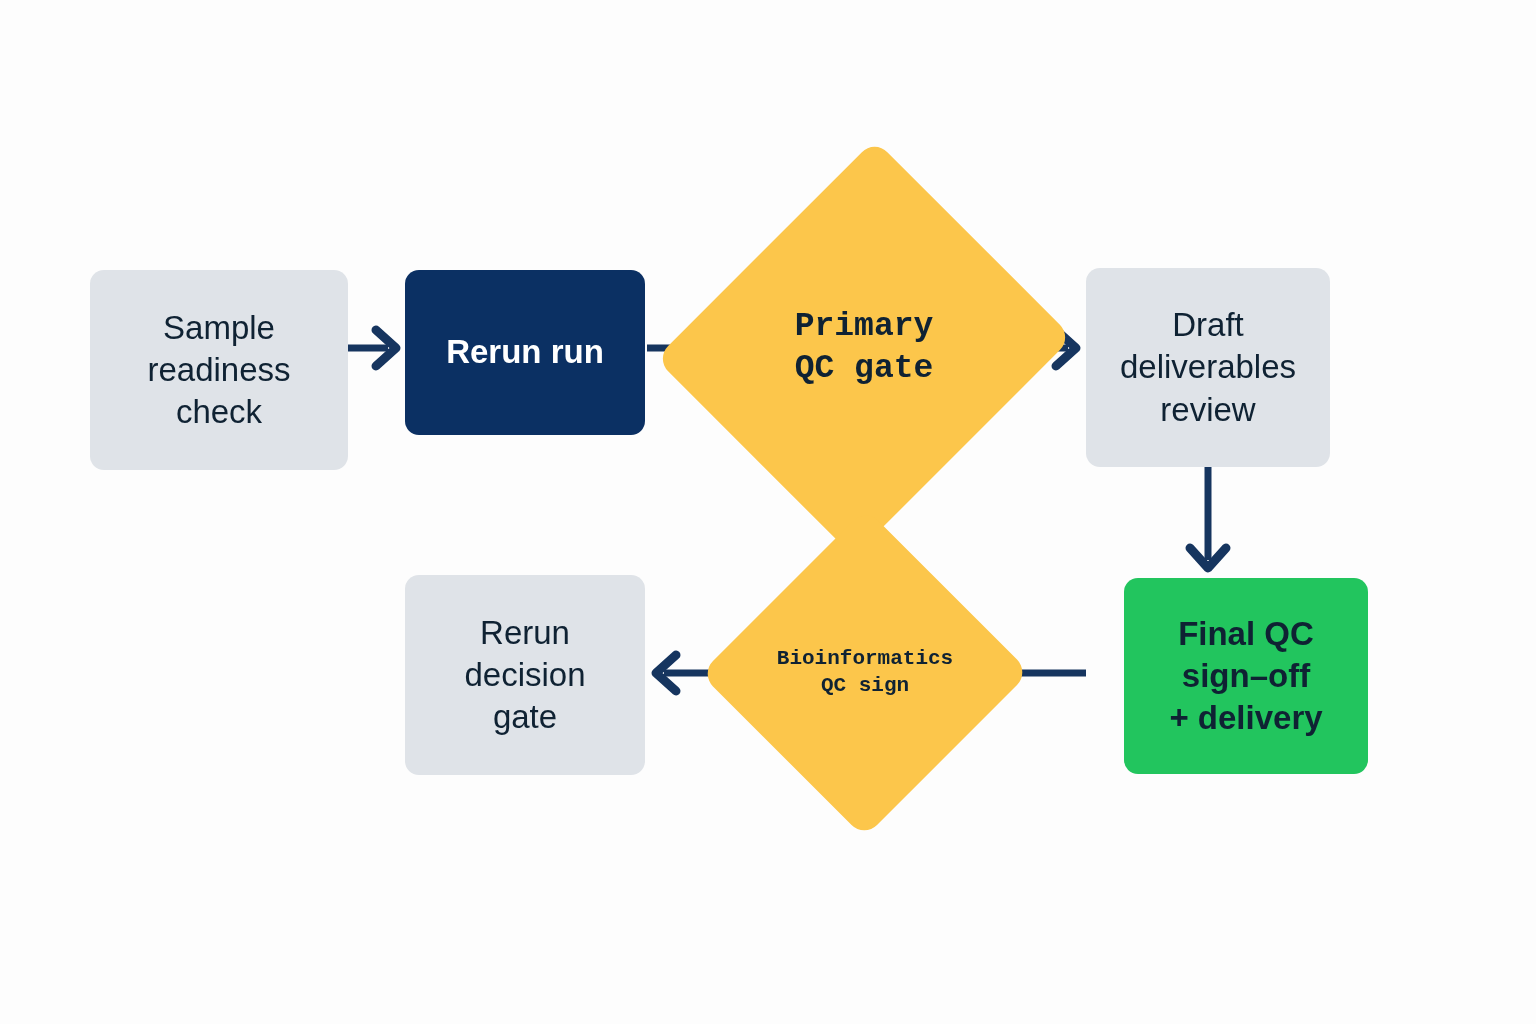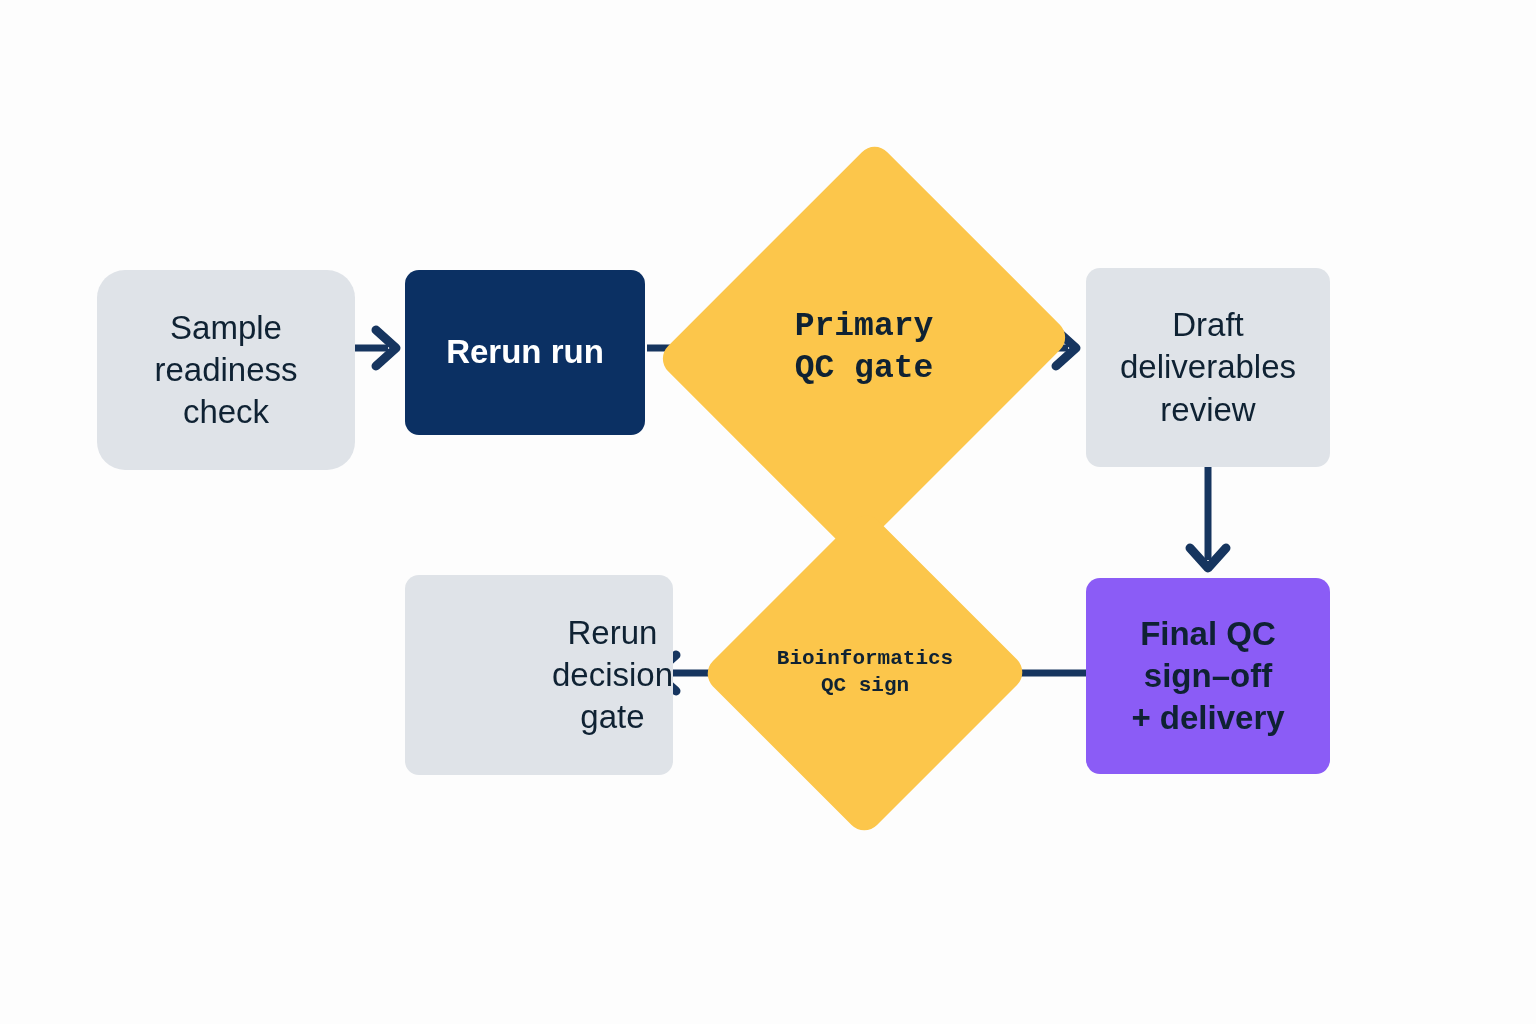--- a/index.html
+++ b/index.html
@@ -31,21 +31,22 @@
   .box {
     border-radius: 14px;
   }
   .box.gray {
     background: #dfe3e8;
   }
   .box.navy {
     background: #0b3063;
   }
   .box.amber {
-    background: #8b5cf6;
+    background: #22c55e;
+    margin-left: 38px;
   }
   .label.dark {
     color: #0f2233;
   }
   .label.white {
     color: #ffffff;
   }
   .label.bold {
     font-weight: bold;
   }
@@ -106,21 +107,21 @@
       <line x1="1208" y1="466" x2="1208" y2="560" stroke="#16355f" stroke-width="7"></line>
       <polyline points="1190,548 1208,568 1226,548" fill="none" stroke="#16355f" stroke-width="9" stroke-linecap="round" stroke-linejoin="round"></polyline>
     </g>
 
     <g>
       <line x1="1086" y1="673" x2="664" y2="673" stroke="#16355f" stroke-width="7"></line>
       <polyline points="676,655 656,673 676,691" fill="none" stroke="#16355f" stroke-width="9" stroke-linecap="round" stroke-linejoin="round"></polyline>
     </g>
   </svg>
 
-  <div class="node box gray" style="left:97px; top:270px; width:258px; height:200px;border-radius:28px;">
+  <div class="node box gray" style="left:90px; top:270px; width:258px; height:200px;">
     <div class="label dark" style="font-size:33px;">Sample
 readiness
 check</div>
   </div>
 
   <div class="node box navy" style="left:405px; top:270px; width:240px; height:165px;">
     <div class="label white bold" style="font-size:33px;">Rerun run</div>
   </div>
 
   <div class="node diamond" style="left:724px; top:193px; width:280px; height:310px;">
@@ -140,19 +141,19 @@
 sign–off
 + delivery</div>
   </div>
 
   <div class="node diamond" style="left:749px; top:556px; width:232px; height:234px;">
     <div class="diamond-shape"></div>
     <div class="label dark bold" style="font-size:21px;">Bioinformatics
 QC sign</div>
   </div>
 
-  <div class="node box gray" style="left:405px; top:575px; width:268px; height:200px;justify-content:flex-end;">
+  <div class="node box gray" style="left:405px; top:575px; width:240px; height:200px;">
     <div class="label dark" style="font-size:33px;">Rerun
 decision
 gate</div>
   </div>
 
 </div>
 
 </body></html>

